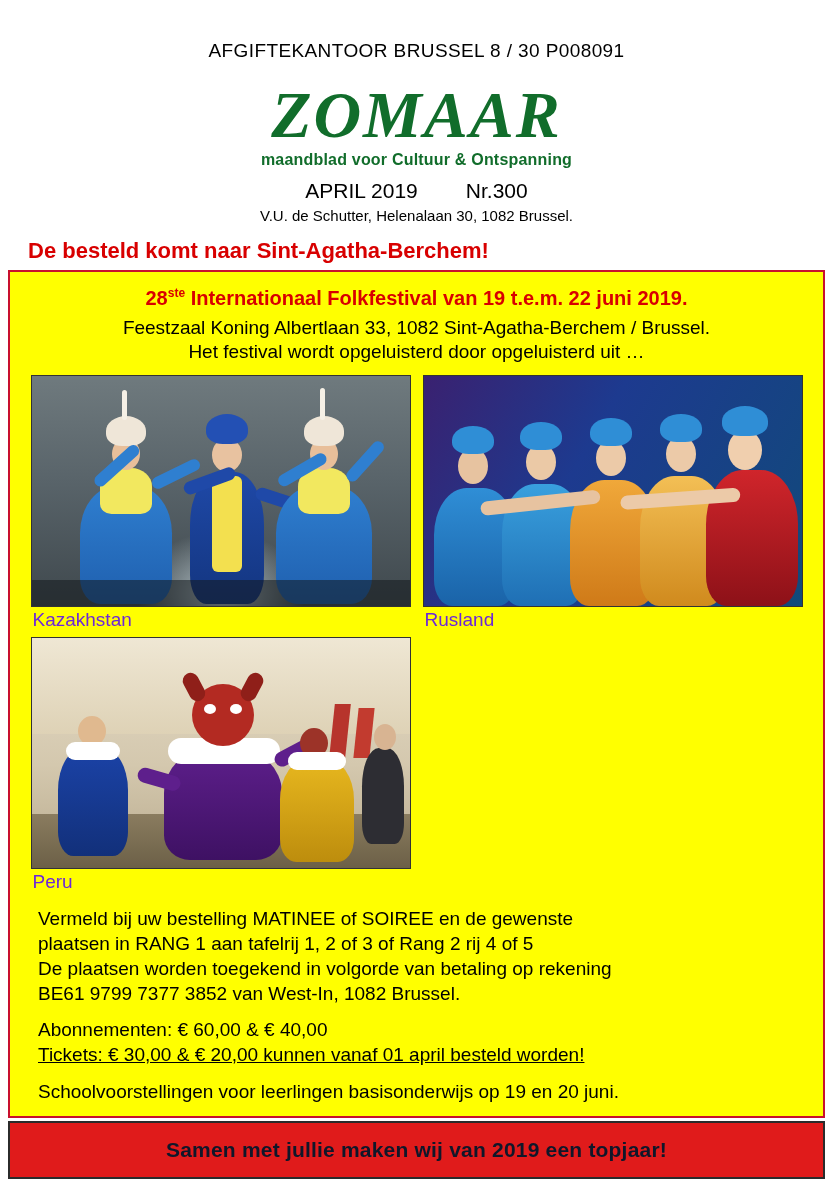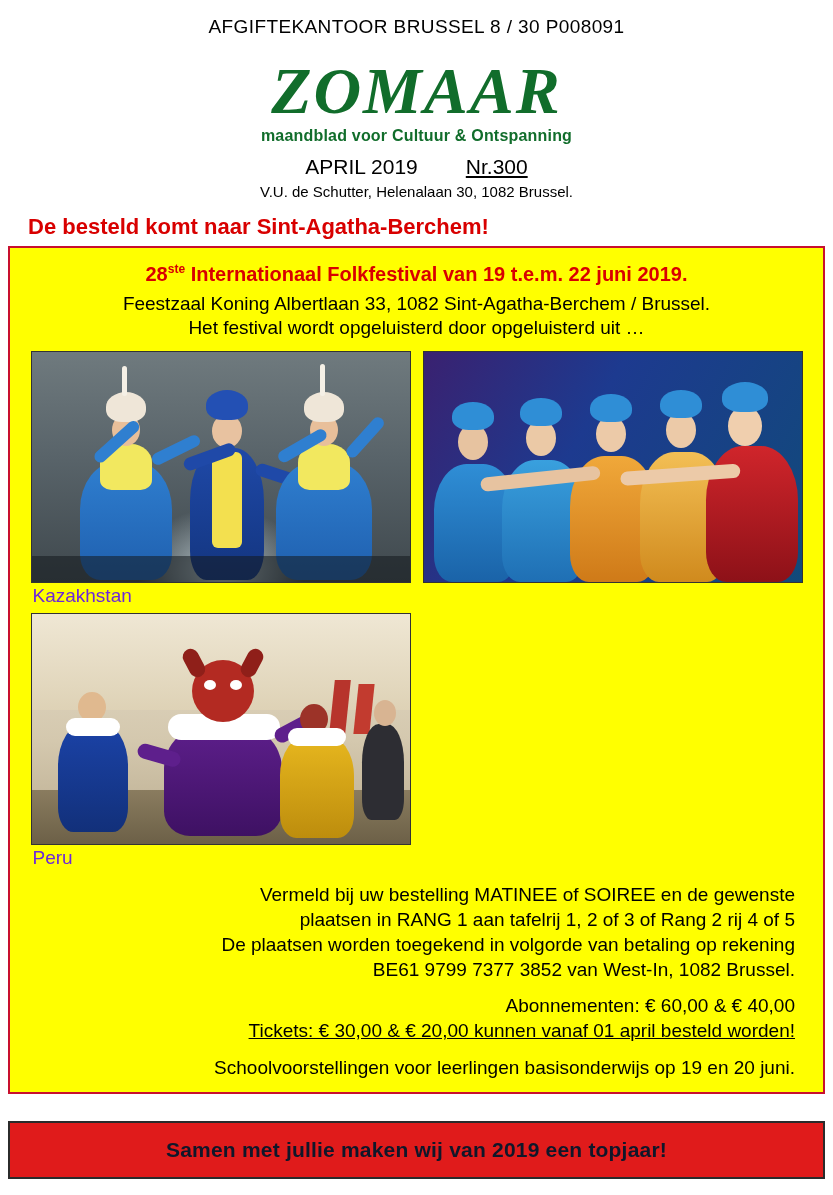--- a/index.html
+++ b/index.html
@@ -18,21 +18,21 @@
   .page {
     width: 833px;
     height: 1195px;
     position: relative;
     box-sizing: border-box;
   }
 
   
   .masthead {
     text-align: center;
-    padding-top: 16px;
+    padding-top: 40px;
   }
   .afgiftekantoor {
     font-size: 19px;
     letter-spacing: 0.4px;
     color: #000;
   }
   .zomaar {
     font-family: "Liberation Serif", serif;
     font-weight: bold;
     font-style: italic;
@@ -50,21 +50,20 @@
     letter-spacing: 0.2px;
   }
   .issueline {
     font-size: 21px;
     margin-top: 10px;
     color: #000;
   }
   .issueline .nr {
     display: inline-block;
     margin-left: 48px;
-    text-decoration: underline;
   }
   .vu {
     font-size: 15px;
     margin-top: 4px;
     color: #000;
   }
 
   
   .headline {
     font-size: 22px;
@@ -138,21 +137,21 @@
   .arm { border-radius: 10px; transform-origin: top left; }
   .hat { border-radius: 50% 50% 40% 40%; }
 
   
   .body-text {
     margin: 10px 28px 0 28px;
     font-size: 19px;
     line-height: 1.30;
     color: #000;
   }
-  .body-text p { margin: 0 0 0 0; text-align: right; }
+  .body-text p { margin: 0 0 0 0; }
   .spaced { margin-top: 12px !important; }
   .underline { text-decoration: underline; }
 
   
   .footer {
     position: absolute;
     left: 8px;
     right: 8px;
     bottom: 16px;
     height: 58px;
@@ -248,20 +247,21 @@
           <div class="fig body" style="left:216px; top:100px; width:86px; height:130px; background:linear-gradient(#f3bf55,#d08a1d);"></div>
           <div class="fig head" style="left:242px; top:60px; width:30px; height:36px; background:#eccaa8;"></div>
           <div class="fig hat" style="left:236px; top:38px; width:42px; height:28px; background:#2f8ed6;"></div>
 
           <div class="fig body" style="left:282px; top:94px; width:92px; height:136px; background:linear-gradient(#d0252b,#8d1118);"></div>
           <div class="fig head" style="left:304px; top:54px; width:34px; height:40px; background:#f0cfae;"></div>
           <div class="fig hat" style="left:298px; top:30px; width:46px; height:30px; background:#2f8ed6;"></div>
           <div class="fig arm" style="left:56px; top:126px; width:120px; height:14px; background:#e7c3a0; transform:rotate(-6deg);"></div>
           <div class="fig arm" style="left:196px; top:120px; width:120px; height:14px; background:#eccaa8; transform:rotate(-4deg);"></div>
         </div>
+        <div class="caption">Rusland</div>
       </div>
 
       <div class="cell">
         <div class="photo p-per">
           <div class="fig" style="left:0; top:0; width:378px; height:96px; background:linear-gradient(#efe7d4,#ded2b6);"></div>
           <div class="fig" style="left:300px; top:66px; width:16px; height:54px; background:#b7342c; transform:skewX(-6deg);"></div>
           <div class="fig" style="left:324px; top:70px; width:16px; height:50px; background:#c23b2f; transform:skewX(-6deg);"></div>
           <div class="fig" style="left:0; bottom:0; width:378px; height:54px; background:linear-gradient(#8a7c5f,#6c6047);"></div>
 
           <div class="fig body" style="left:26px; top:108px; width:70px; height:110px; background:linear-gradient(#1b43a8,#12307a);"></div>

